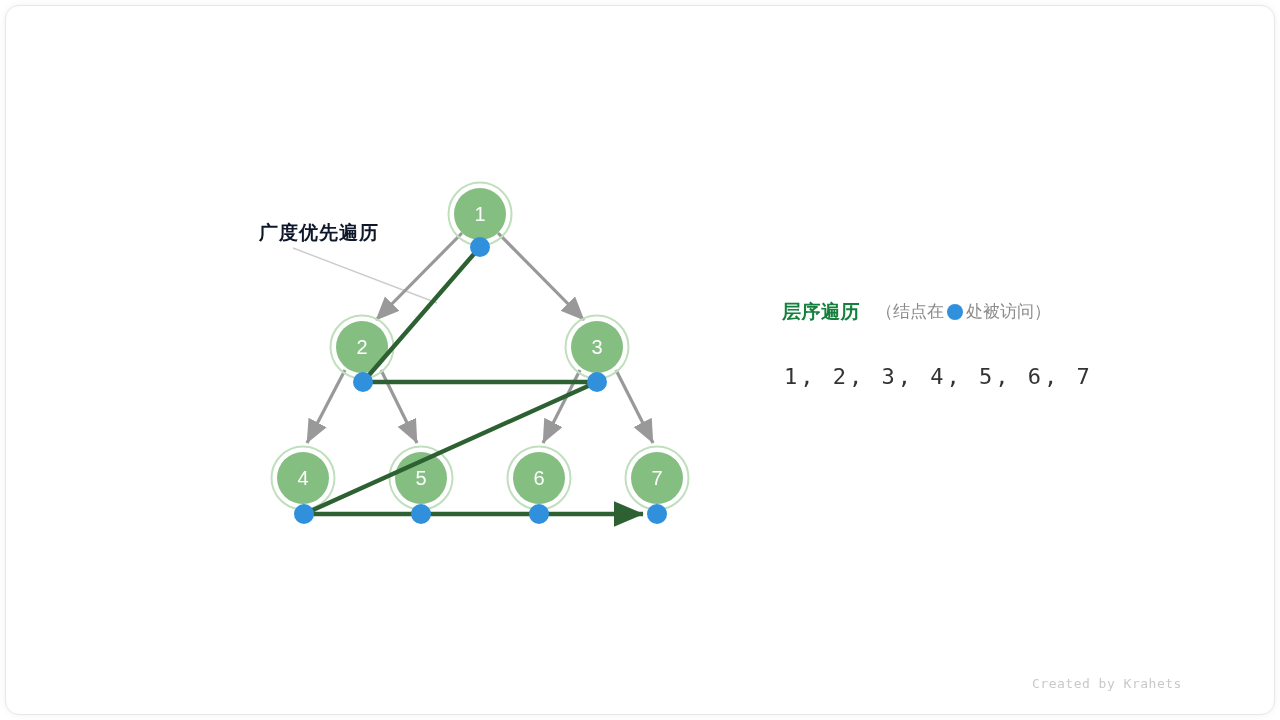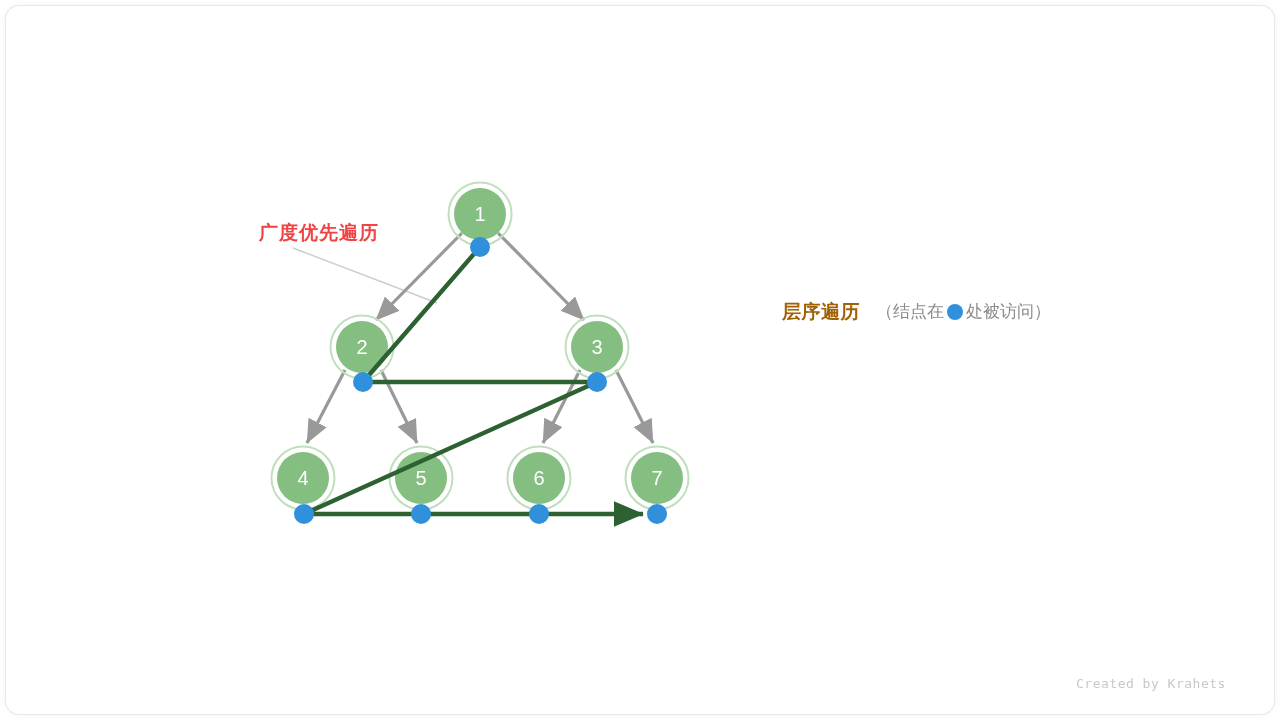--- a/index.html
+++ b/index.html
@@ -47,21 +47,21 @@
   }
   .legend-line {
     display: flex;
     align-items: center;
     white-space: nowrap;
     line-height: 1;
   }
   .legend-title {
     font-size: 19px;
     font-weight: bold;
-    color: #a16207;
+    color: #15803d;
     letter-spacing: 0.5px;
   }
   .legend-note {
     font-size: 17px;
     color: #8a8a8a;
     margin-left: 16px;
     display: flex;
     align-items: center;
   }
   .inline-dot {
@@ -78,35 +78,35 @@
     left: 784px;
     top: 364px;
     font-family: "DejaVu Sans Mono", "Liberation Mono", monospace;
     font-size: 22px;
     color: #333333;
     letter-spacing: 3px;
     white-space: nowrap;
   }
   .credit {
     position: absolute;
-    left: 1076px;
+    left: 1032px;
     top: 676px;
     font-family: "DejaVu Sans Mono", "Liberation Mono", monospace;
     font-size: 13px;
     color: #c9c9c9;
     letter-spacing: 0.5px;
     white-space: nowrap;
   }
   .annot-label {
     position: absolute;
     left: 259px;
     top: 220px;
     font-size: 19px;
     font-weight: bold;
-    color: #ef4444;
+    color: #0f172a;
     letter-spacing: 1px;
     white-space: nowrap;
     text-align: right;
   }
   .node-num {
     font-family: "Liberation Sans", "DejaVu Sans", sans-serif;
     font-size: 20px;
     fill: #ffffff;
   }
 </style>
@@ -196,15 +196,16 @@
     <div class="legend-line">
       <span class="legend-title">层序遍历</span>
       <span class="legend-note">
         <span>（结点在</span>
         <span class="inline-dot"></span>
         <span>处被访问）</span>
       </span>
     </div>
   </div>
 
+  <div class="sequence">1, 2, 3, 4, 5, 6, 7</div>
 
   <div class="credit">Created by Krahets</div>
 </div>
 
 </body></html>

